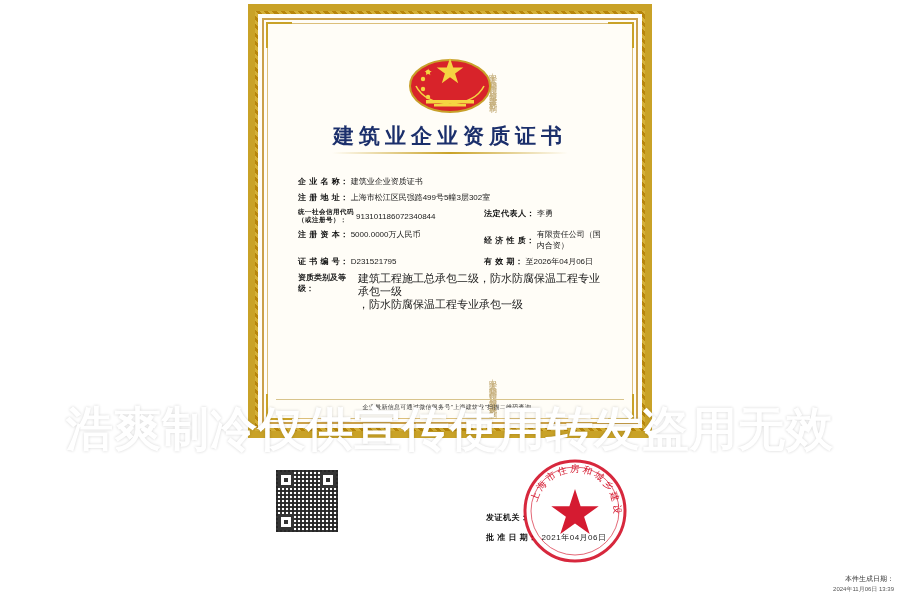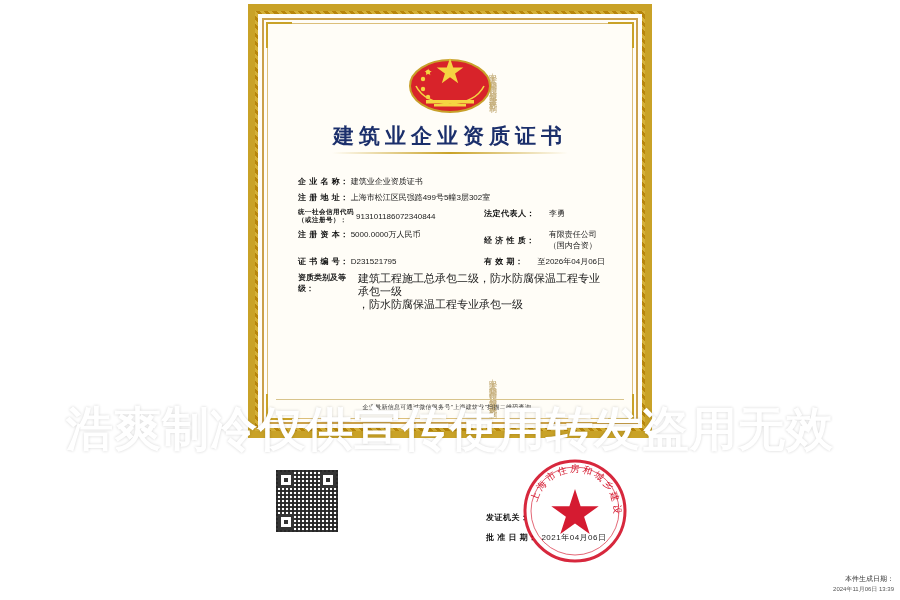--- a/index.html
+++ b/index.html
@@ -132,21 +132,21 @@
     font-size: 8px;
     letter-spacing: 0.5px;
   }
   .val {
     color: #1a1a1a;
     font-size: 8px;
     margin-left: 2px;
     word-break: break-all;
   }
   .col-left { width: 186px; flex: 0 0 186px; }
-  .col-right { flex: 1; gap: 12px; }
+  .col-right { flex: 1; }
   .lbl-2line {
     white-space: normal;
     width: 56px;
     line-height: 8px;
     font-size: 6.5px;
   }
   .qual-row { align-items: flex-start; }
   .qual-lbl { flex: 0 0 60px; font-weight: bold; font-size: 8px; }
   .qual-val { font-size: 11px; line-height: 13px; }
 

